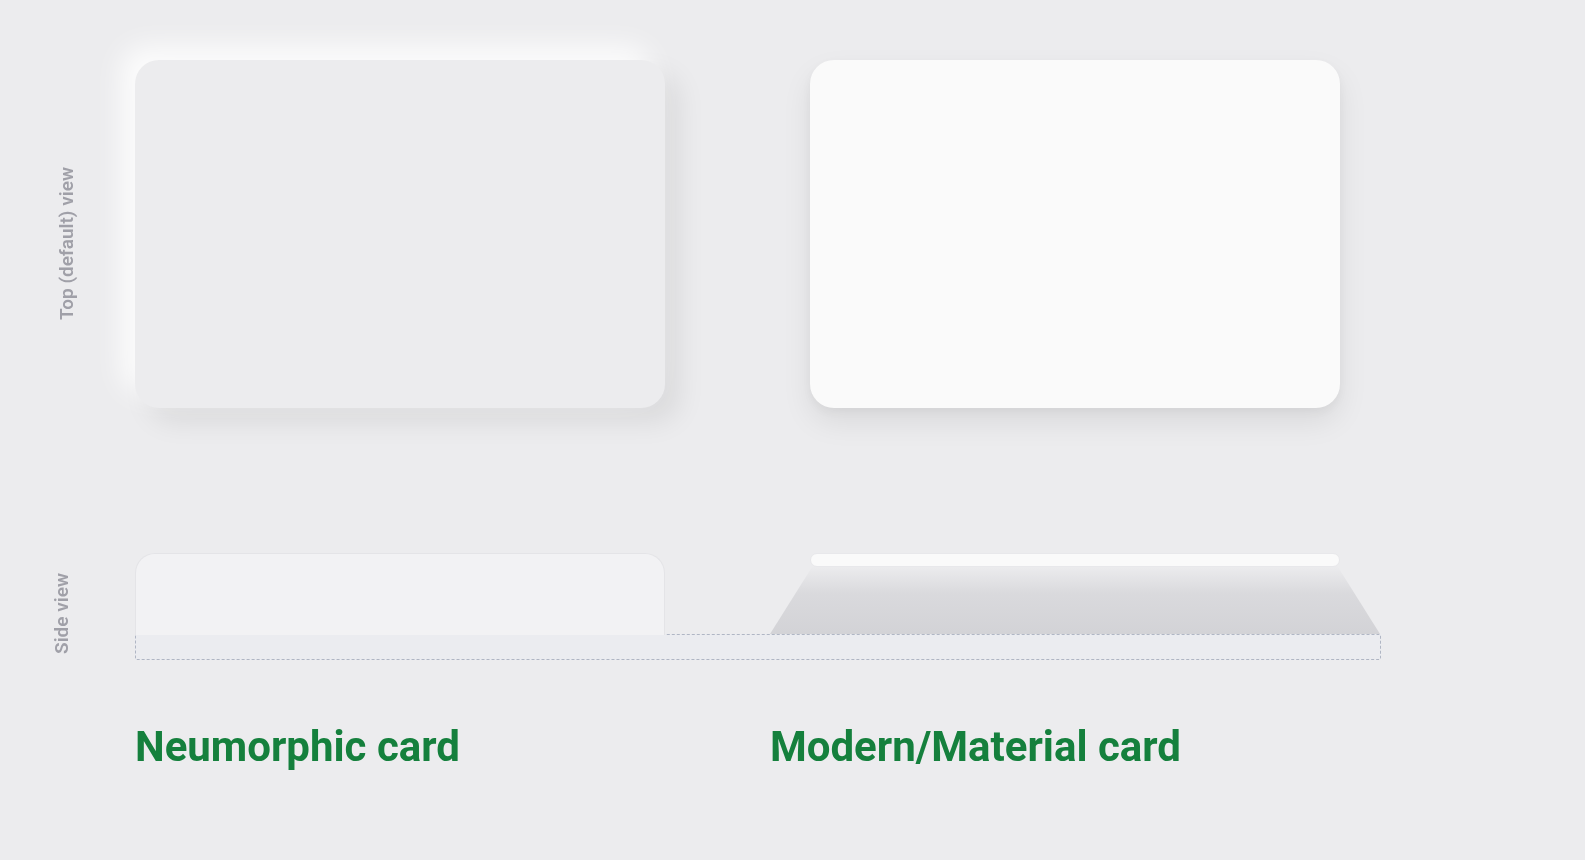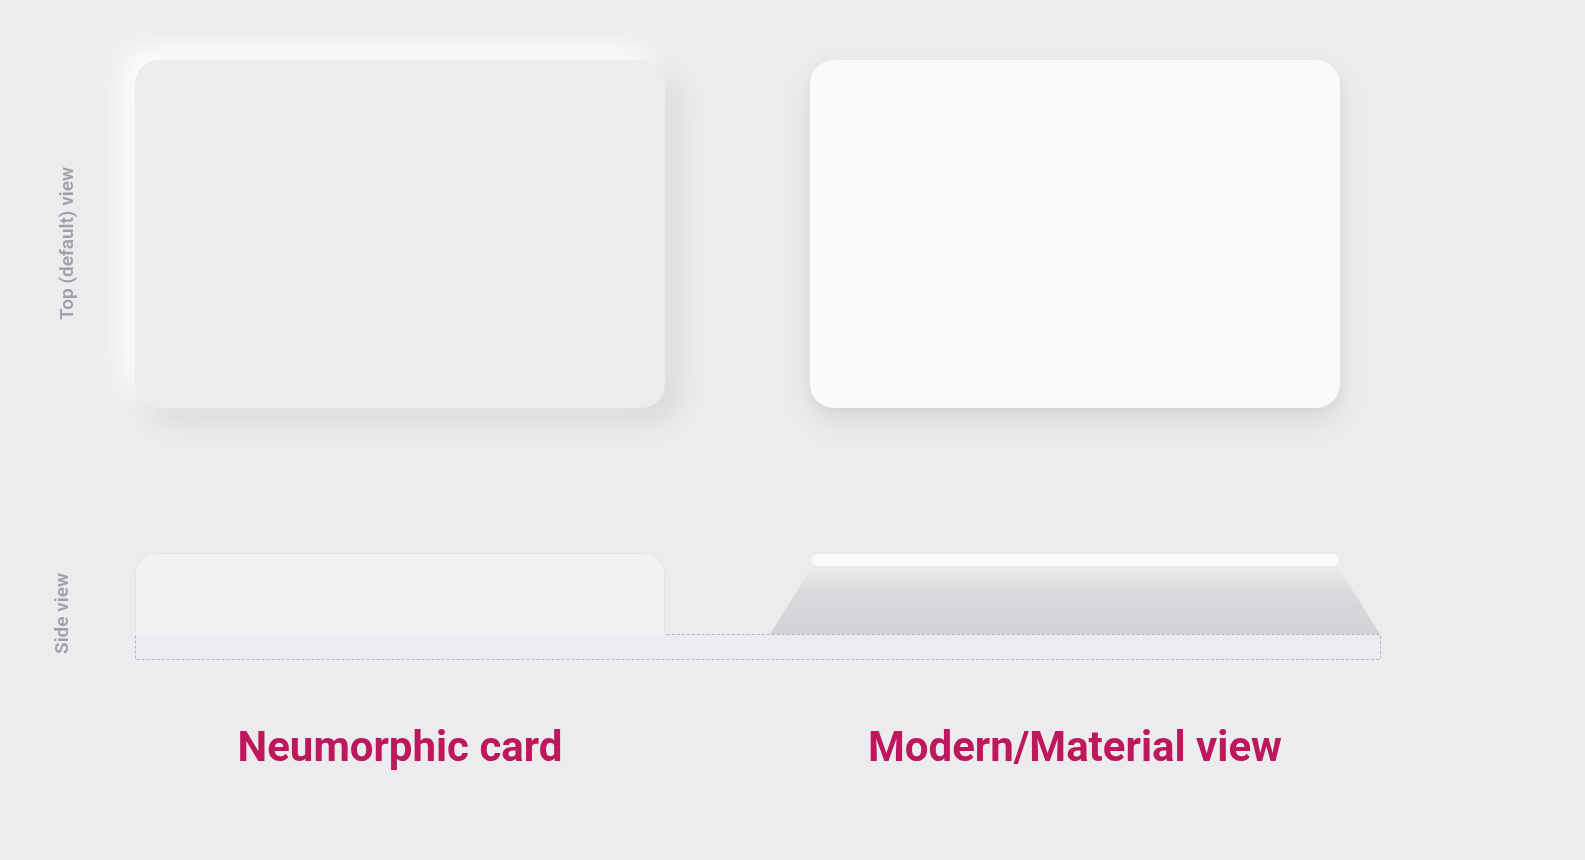--- a/index.html
+++ b/index.html
@@ -117,24 +117,23 @@
       width: 530px;
       height: 14px;
       background: #fafafa;
       border-radius: 8px;
       border: 1px solid #e8e8eb;
     }
     
     
     .column-title {
       position: absolute;
-      color: #be185d;
+      color: #15803d;
       font-size: 42px;
       font-weight: 700;
-      text-align: center;
     }
     
     .column-title-left {
       left: 135px;
       width: 530px;
       top: 722px;
     }
     
     .column-title-right {
       left: 770px;
@@ -158,15 +157,15 @@
   <div class="baseline"></div>
 
   <div class="neumorphic-card-side"></div>
 
   <div class="material-card-side-shadow"></div>
 
   <div class="material-card-side"></div>
 
   <div class="column-title column-title-left">Neumorphic card</div>
 
-  <div class="column-title column-title-right">Modern/Material view</div>
+  <div class="column-title column-title-right">Modern/Material card</div>
 
 </div>
 
 </body></html>

